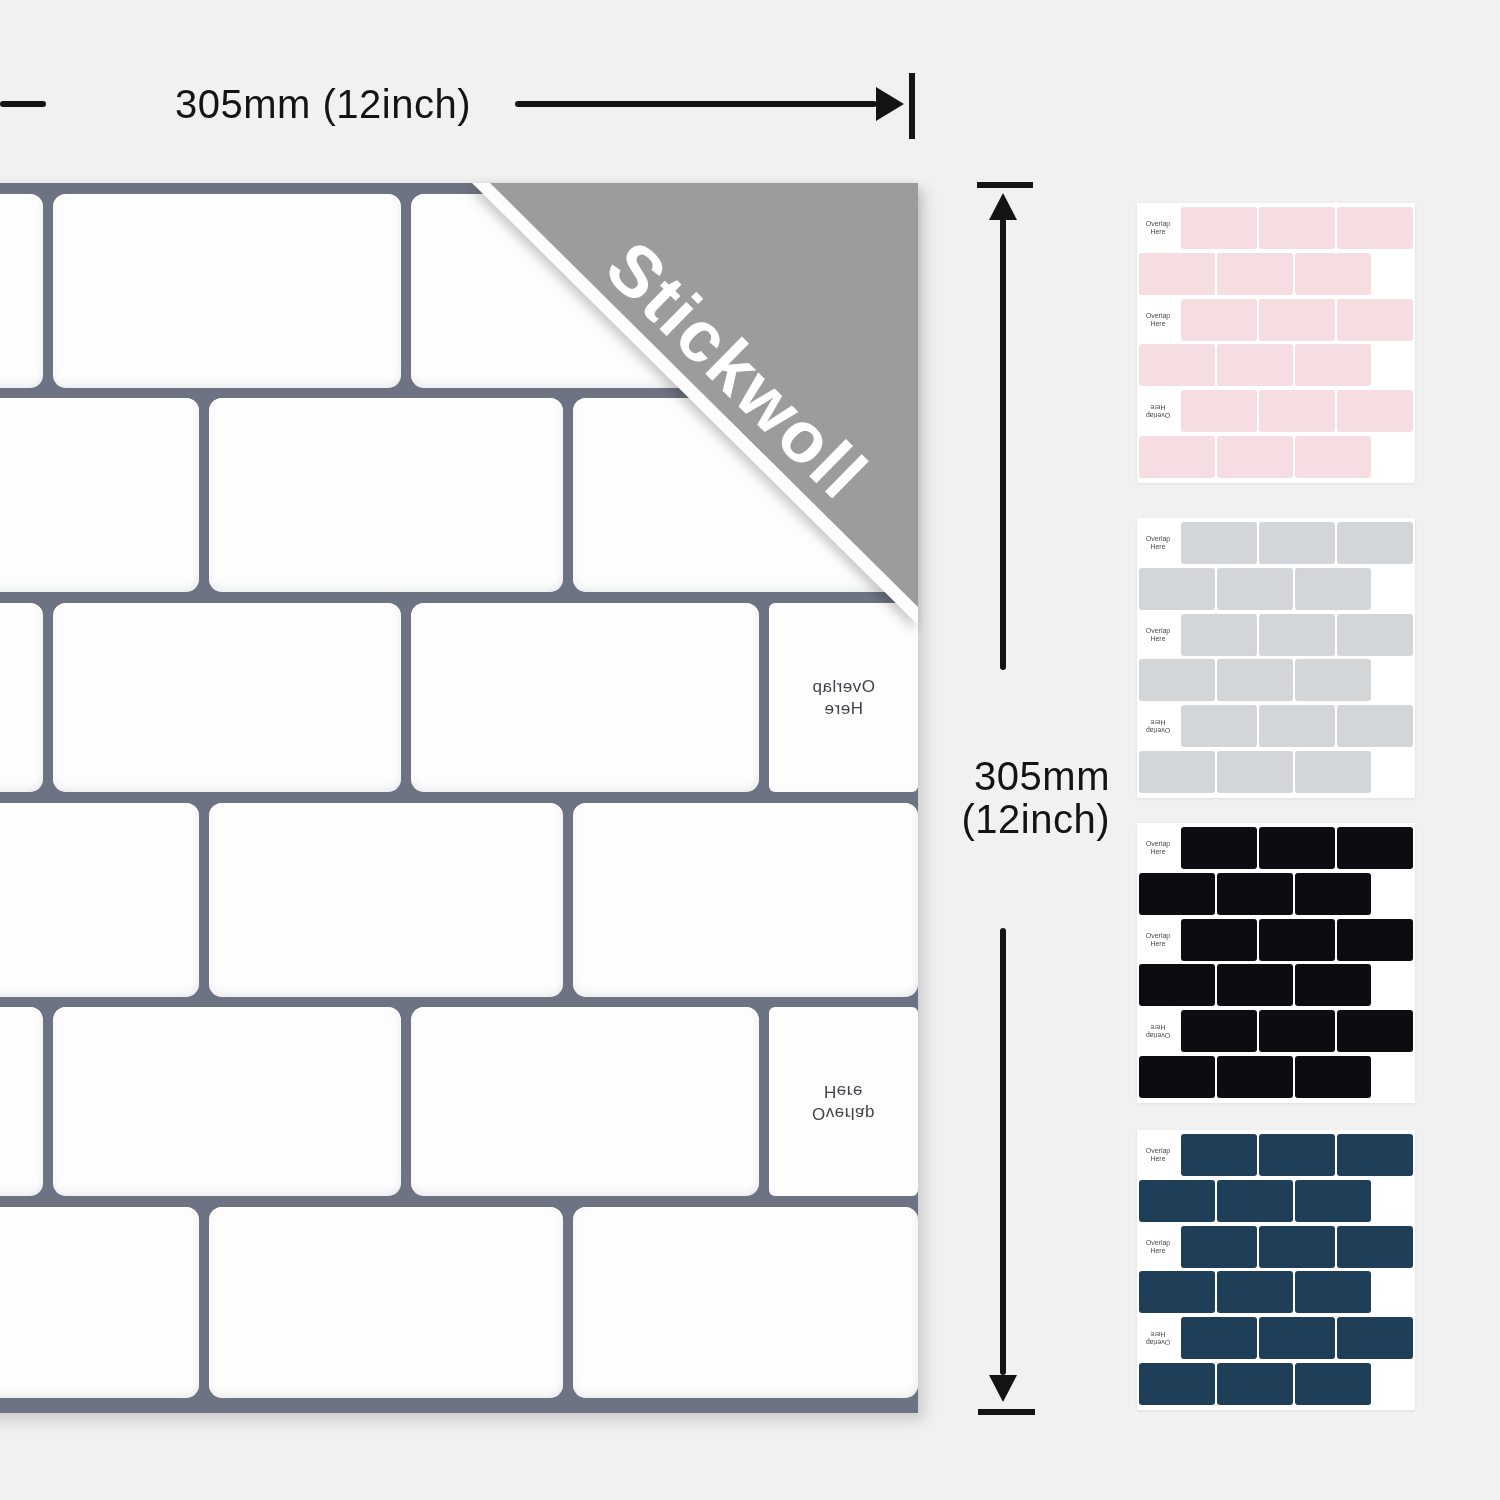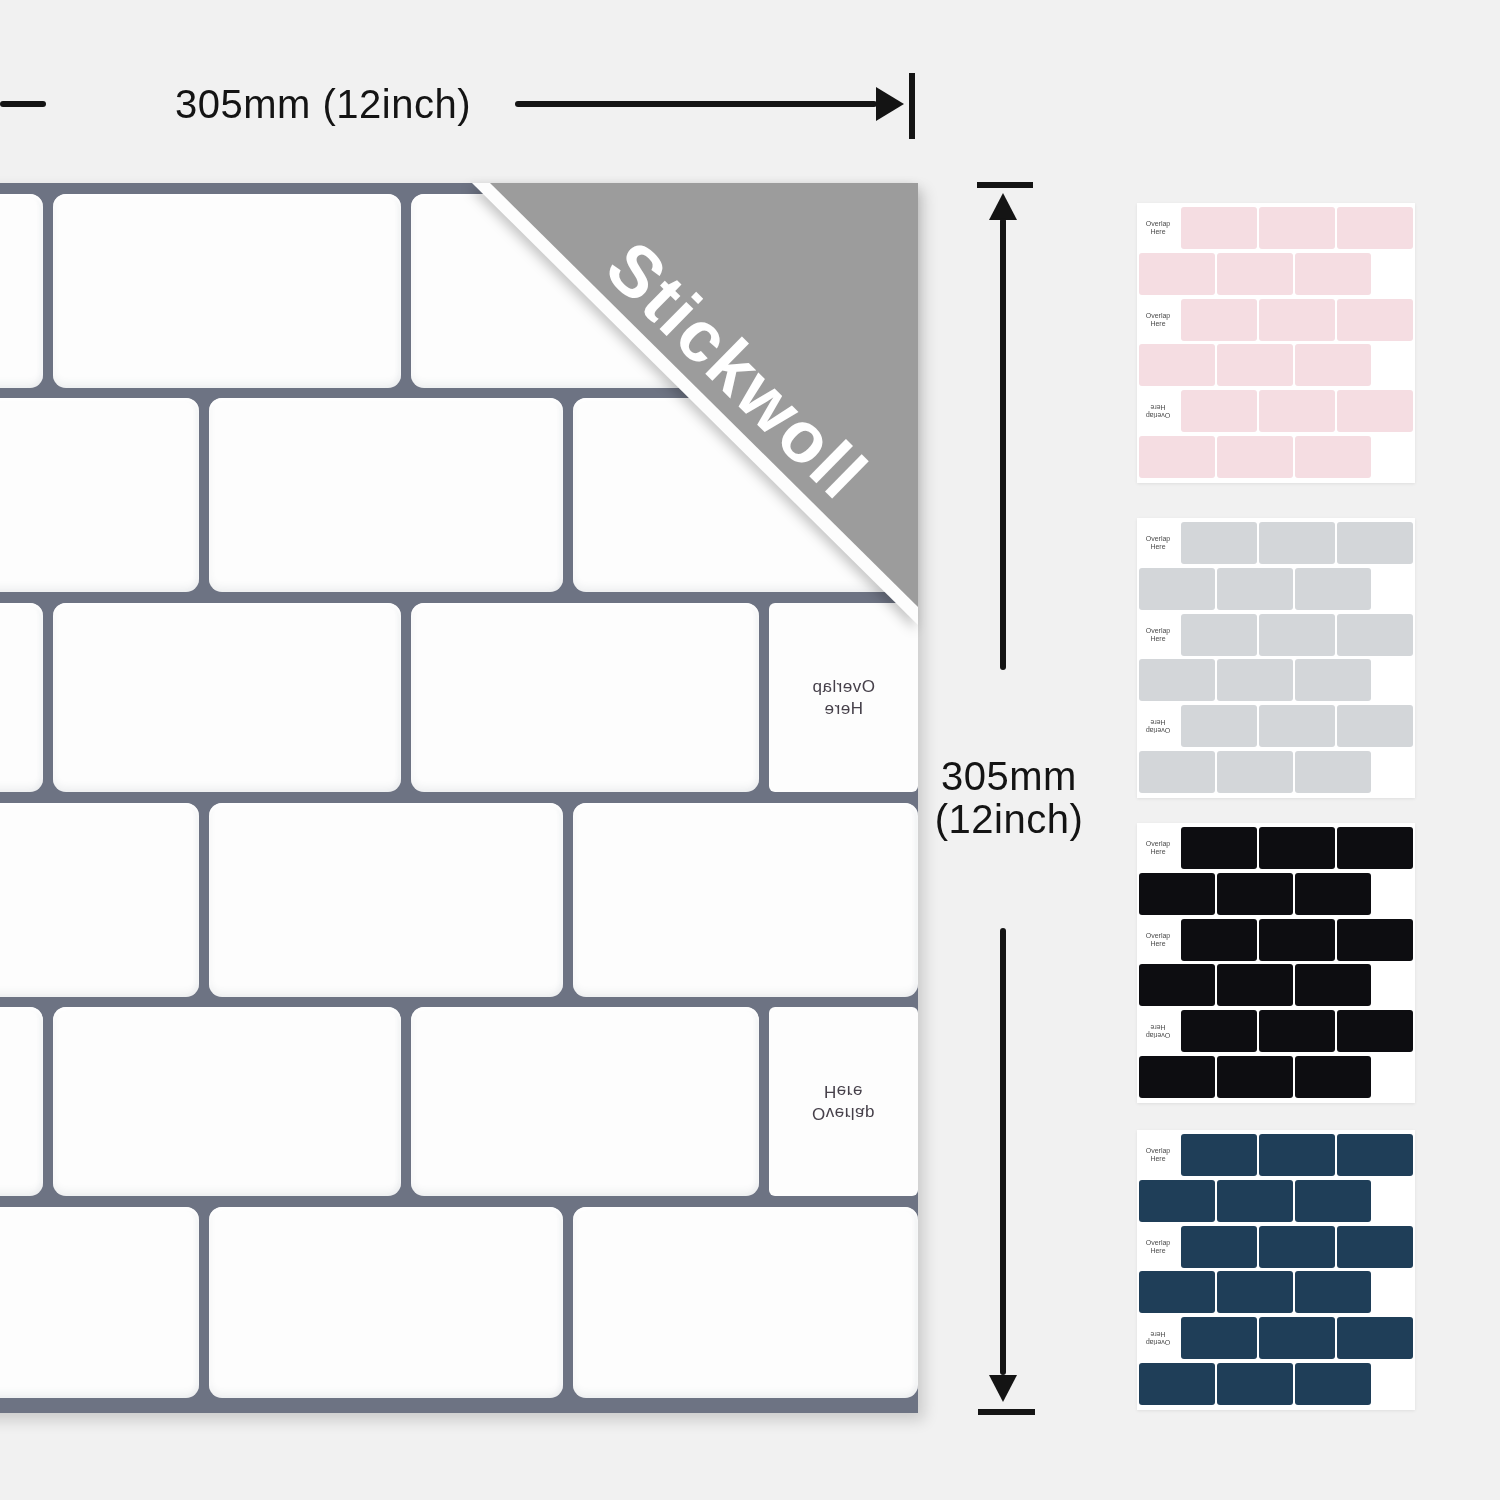--- a/index.html
+++ b/index.html
@@ -46,21 +46,21 @@
     font-size:72px;font-weight:bold;letter-spacing:2px;
     color:var(--ribbon-text,#ffffff);white-space:nowrap;
   }
   
   .hline{position:absolute;height:6px;background:var(--arrow,#141414);border-radius:3px;}
   .vline{position:absolute;width:6px;background:var(--arrow,#141414);border-radius:3px;}
   .vtick{position:absolute;width:6px;background:var(--arrow,#141414);}
   .htick{position:absolute;height:6px;background:var(--arrow,#141414);}
   .dim-text{color:var(--arrow,#141414);font-size:40px;letter-spacing:.5px;}
   #dim-w-label{position:absolute;left:162px;top:82px;width:322px;text-align:center;white-space:nowrap;}
-  #dim-h-label{position:absolute;left:928px;top:755px;width:162px;text-align:center;line-height:43px;}
+  #dim-h-label{position:absolute;left:948px;top:755px;width:162px;text-align:right;line-height:43px;}
   .arrow-right{position:absolute;width:0;height:0;
     border-top:17px solid transparent;border-bottom:17px solid transparent;
     border-left:28px solid var(--arrow,#141414);}
   .arrow-up{position:absolute;width:0;height:0;
     border-left:14px solid transparent;border-right:14px solid transparent;
     border-bottom:27px solid var(--arrow,#141414);}
   .arrow-down{position:absolute;width:0;height:0;
     border-left:14px solid transparent;border-right:14px solid transparent;
     border-top:27px solid var(--arrow,#141414);}
   

